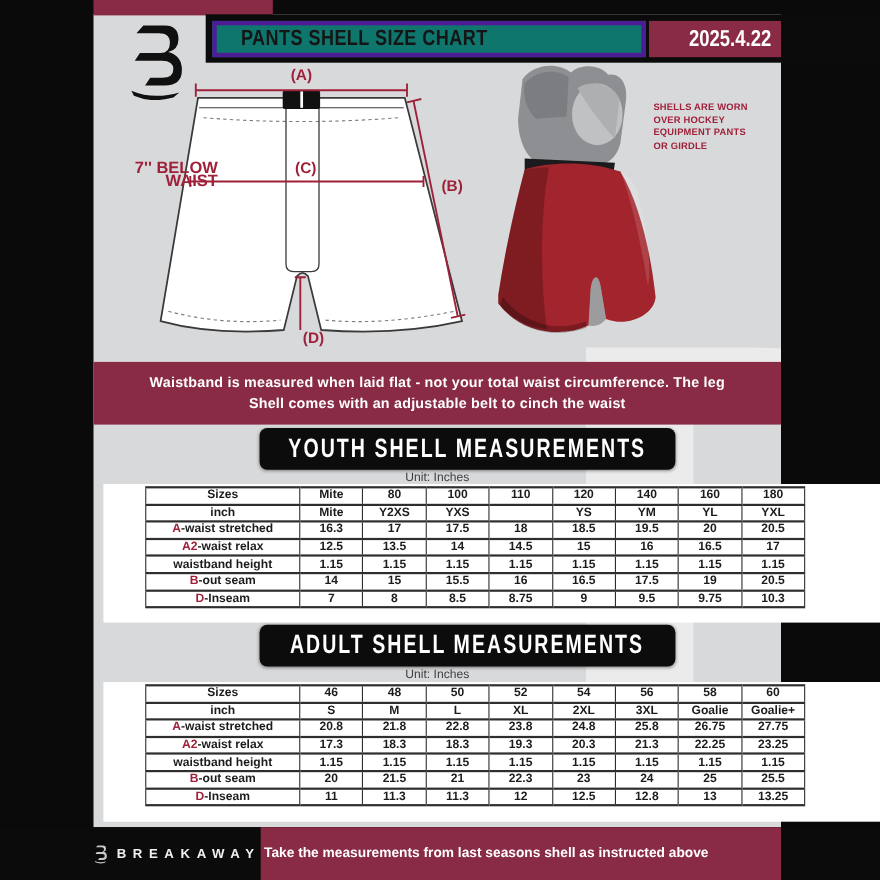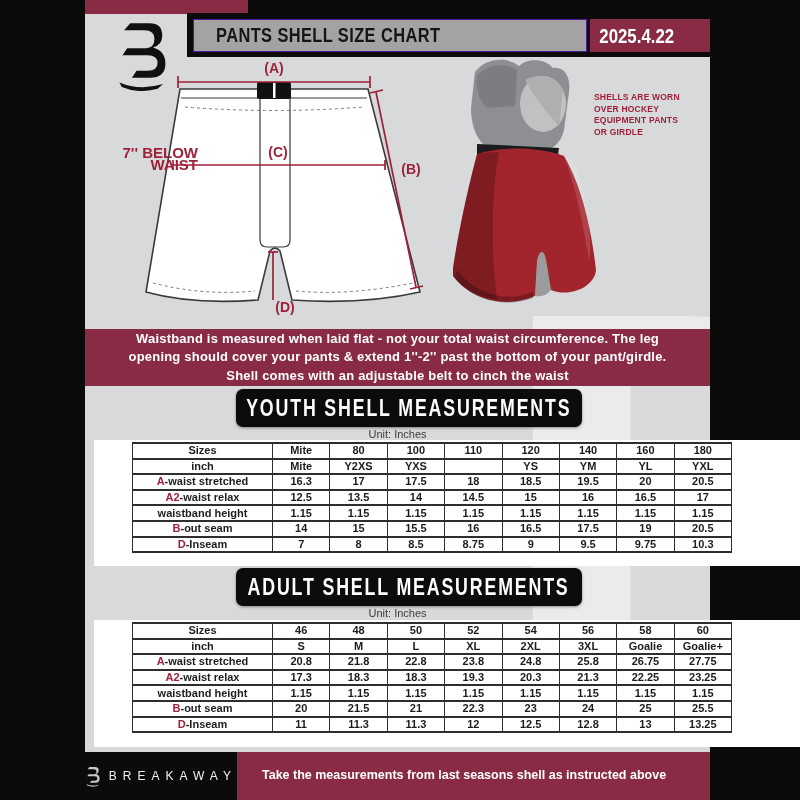--- a/index.html
+++ b/index.html
@@ -14,40 +14,40 @@
   body{font-family:"Liberation Sans",sans-serif;}
   .page{position:relative;width:800px;height:800px;background:var(--page-black);overflow:hidden;margin:0 auto;}
 
   .sheet{position:absolute;left:85px;top:13px;width:625px;height:739px;background:var(--sheet-gray);overflow:hidden;}
   .watermark{position:absolute;left:400px;top:300px;font-size:520px;line-height:.78;font-weight:bold;
     font-family:"DejaVu Sans",sans-serif;color:rgba(255,255,255,.48);}
 
   .top-strip{position:absolute;left:85px;top:0;width:163px;height:14px;background:var(--maroon);}
   .header-band{position:absolute;left:187px;top:13px;width:613px;height:44px;background:#0b0b0b;}
   .logo-main{position:absolute;left:104px;top:17px;width:76px;height:74px;}
-  .title-box{position:absolute;left:193px;top:19px;width:394px;height:33px;background:#a3a3a3;border:1px solid #4c1d95;
+  .title-box{position:absolute;left:193px;top:19px;width:394px;height:33px;background:#0f766e;border:4px solid #4c1d95;
     display:flex;align-items:center;padding-left:22px;}
   .title-box .t{font-size:20px;font-weight:700;color:#151515;letter-spacing:.5px;display:inline-block;
     transform:scaleX(.82);transform-origin:left center;white-space:nowrap;}
   .date-box{position:absolute;left:590px;top:19px;width:120px;height:33px;background:var(--maroon);
-    display:flex;align-items:center;justify-content:flex-start;}
+    display:flex;align-items:center;justify-content:flex-end;}
   .date-box .t{font-size:21px;font-weight:700;color:#fff;display:inline-block;transform:scaleX(.8);white-space:nowrap;}
 
   .shorts-svg{position:absolute;left:133px;top:62px;}
   .below-waist{position:absolute;left:103px;top:147px;width:95px;text-align:right;
     font-size:15px;line-height:12px;font-weight:700;color:var(--accent);}
   .pants-svg{position:absolute;left:447px;top:56px;}
   .side-note{position:absolute;left:594px;top:92px;width:110px;
     font-size:8.5px;line-height:11.5px;font-weight:700;color:var(--accent);letter-spacing:.2px;}
 
   .notice{position:absolute;left:85px;top:329px;width:625px;height:57px;background:var(--maroon);
     display:flex;flex-direction:column;align-items:center;justify-content:center;}
   .notice div{color:#fff;font-size:13px;line-height:18.5px;font-weight:700;letter-spacing:.2px;white-space:nowrap;}
 
-  .section-banner{position:absolute;left:236px;width:346px;height:38px;background:#0c0c0c;border-radius:7px;
+  .section-banner{position:absolute;left:236px;width:378px;height:38px;background:#0c0c0c;border-radius:7px;
     display:flex;align-items:center;justify-content:center;box-shadow:0 1px 3px rgba(0,0,0,.4);}
   .section-banner .t{color:#fff;font-size:24px;font-weight:700;letter-spacing:2.5px;white-space:nowrap;
     display:inline-block;transform:scaleX(.74);}
   .banner-youth{top:389px;}
   .banner-adult{top:568px;}
 
   .unit{position:absolute;left:85px;width:625px;text-align:center;font-size:11px;color:#3d3d3d;}
   .unit-youth{top:428px;}
   .unit-adult{top:607px;}
 
@@ -55,23 +55,23 @@
   .panel-youth{top:440px;height:126px;}
   .panel-adult{top:620px;height:127px;}
   table.size-table{border-collapse:collapse;table-layout:fixed;width:600px;margin:2px 10px 0 10px;}
   table.size-table td{border:1px solid var(--line);border-top:2px solid var(--line);border-bottom:2px solid var(--line);
     height:15.6px;padding:0;text-align:center;font-size:11px;font-weight:700;color:#1c1c1c;line-height:13px;white-space:nowrap;}
   table.size-table td.lbl{width:140px;}
   table.size-table td .accent{color:var(--accent);}
 
   .footer{position:absolute;left:0;top:752px;width:800px;height:48px;background:#0b0b0b;}
   .brand{position:absolute;left:85px;top:752px;width:152px;height:48px;display:flex;align-items:center;justify-content:center;gap:8px;}
-  .brand .b-text{color:#f2f2f2;font-size:12px;font-weight:400;letter-spacing:6px;white-space:nowrap;}
+  .brand .b-text{color:#f2f2f2;font-size:12px;font-weight:700;letter-spacing:6px;white-space:nowrap;}
   .footer-maroon{position:absolute;left:237px;top:752px;width:473px;height:48px;background:var(--maroon);
-    display:flex;flex-direction:column;justify-content:center;padding-left:25px;}
+    display:flex;flex-direction:column;justify-content:center;padding-left:3px;}
   .footer-maroon div{color:#fff;font-size:12.5px;line-height:15.5px;font-weight:600;white-space:nowrap;}
 
   .z1{z-index:1;}
 </style>
 </head>
 <body>
 
 <div class="page">
 
   <div class="sheet">
@@ -154,21 +154,20 @@
   </svg>
   <div class="side-note z1">
     <div>SHELLS ARE WORN</div>
     <div>OVER HOCKEY</div>
     <div>EQUIPMENT PANTS</div>
     <div>OR GIRDLE</div>
   </div>
 
   <div class="notice z1">
     <div>Waistband is measured when laid flat - not your total waist circumference. The leg</div>
-    <div>opening should cover your pants &amp; extend 1''-2'' past the bottom of your pant/girdle.</div>
     <div>Shell comes with an adjustable belt to cinch the waist</div>
   </div>
 
   <div class="section-banner banner-youth z1">
     <span class="t">YOUTH SHELL MEASUREMENTS</span>
   </div>
   <div class="unit unit-youth z1">Unit: Inches</div>
   <div class="panel panel-youth z1">
     <table class="size-table">
         <tbody>

